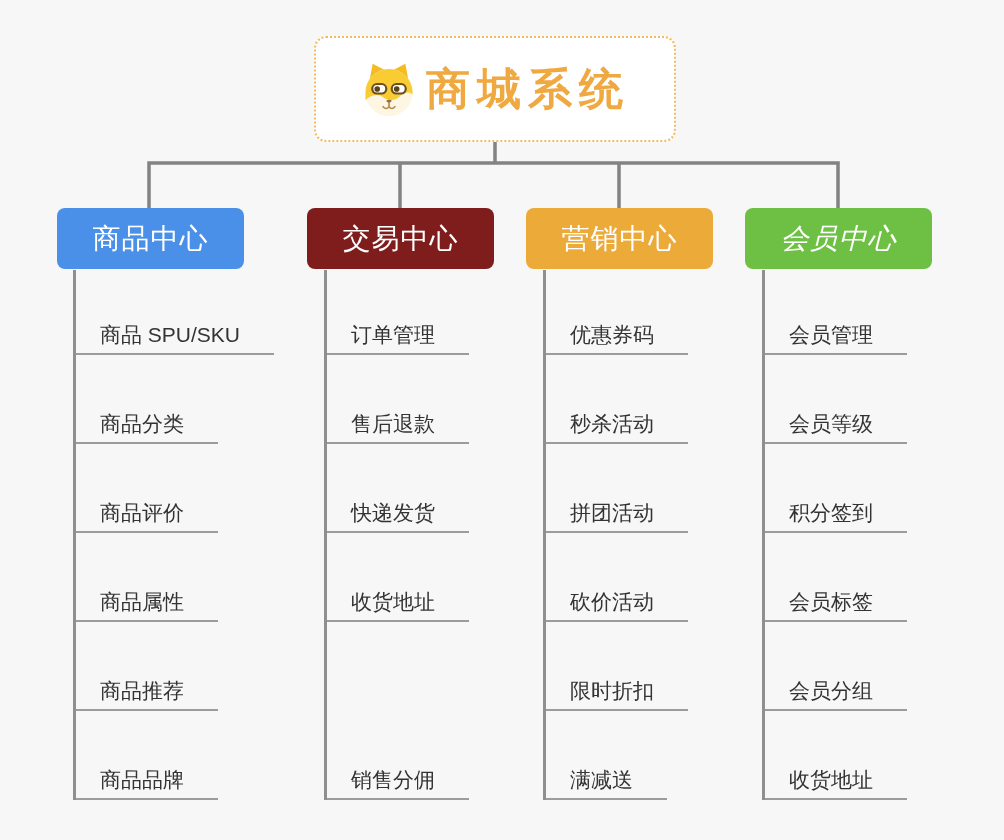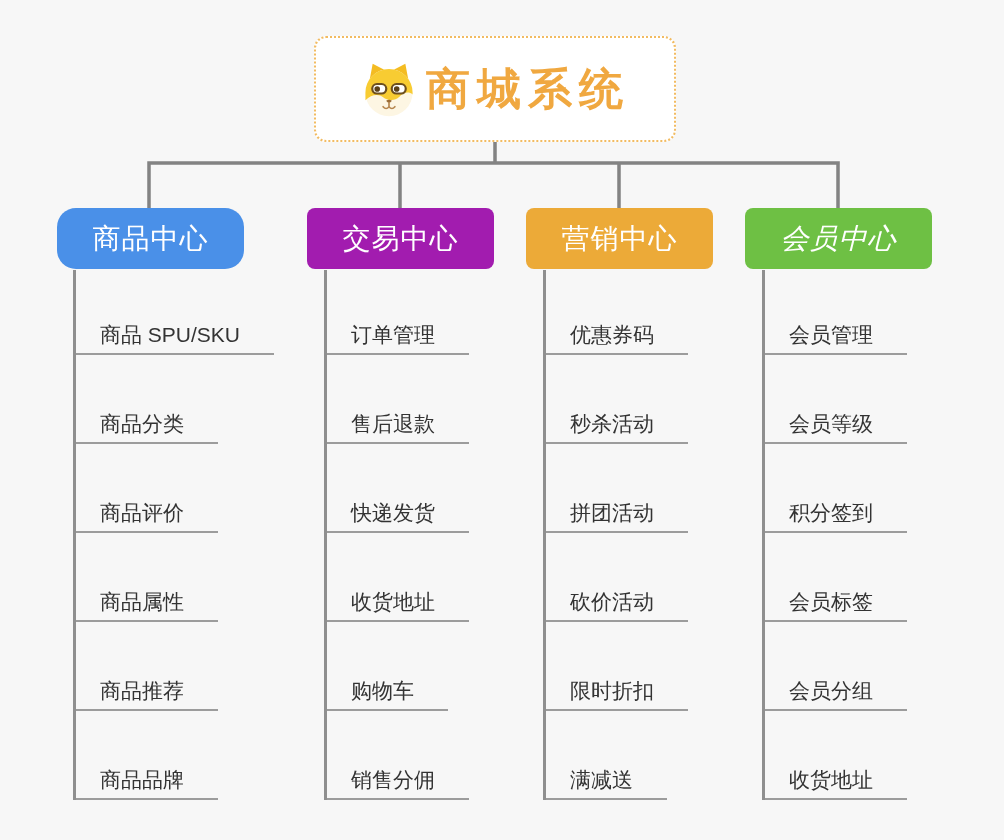--- a/index.html
+++ b/index.html
@@ -81,24 +81,24 @@
         <rect x="35" y="26.5" width="15.5" height="10.5" rx="5.2"></rect>
       </g>
       <circle cx="19" cy="32" r="3.1" fill="#5d4218"></circle>
       <circle cx="40.5" cy="32" r="3.1" fill="#5d4218"></circle>
       <path d="M28.8 45 Q32 42.8 35.2 45 Q32 49.2 28.8 45 Z" fill="#9a6b33"></path>
       <path d="M32 47 L32 51.5 M25.5 51.5 Q28.8 55.5 32 51.5 Q35.2 55.5 38.5 51.5" stroke="#b5854d" stroke-width="1.8" fill="none" stroke-linecap="round"></path>
     </svg>
     <span class="root-title">商城系统</span>
   </div>
 
-  <div class="branch-header bh1" style="background-color: rgb(74, 144, 232); border-radius: 19px;">
+  <div class="branch-header bh1" style="background-color: rgb(74, 144, 232);">
     <span>商品中心</span>
   </div>
-  <div class="branch-header bh2" style="background-color: #a21caf;">
+  <div class="branch-header bh2" style="background-color: #7f1d1d;">
     <span>交易中心</span>
   </div>
   <div class="branch-header bh3" style="background-color: rgb(236, 170, 56);">
     <span>营销中心</span>
   </div>
   <div class="branch-header bh4" style="background-color: rgb(110, 192, 68);">
     <span>会员中心</span>
   </div>
 
   <div class="column c1">
@@ -108,21 +108,20 @@
     <div class="leaf r3">商品属性</div>
     <div class="leaf r4">商品推荐</div>
     <div class="leaf r5">商品品牌</div>
   </div>
 
   <div class="column c2">
     <div class="leaf r0">订单管理</div>
     <div class="leaf r1">售后退款</div>
     <div class="leaf r2">快递发货</div>
     <div class="leaf r3">收货地址</div>
-    <div class="leaf r4">购物车</div>
     <div class="leaf r5">销售分佣</div>
   </div>
 
   <div class="column c3">
     <div class="leaf r0">优惠券码</div>
     <div class="leaf r2">拼团活动</div>
     <div class="leaf r1">秒杀活动</div>
     <div class="leaf r3">砍价活动</div>
     <div class="leaf r4">限时折扣</div>
     <div class="leaf r5">满减送</div>

